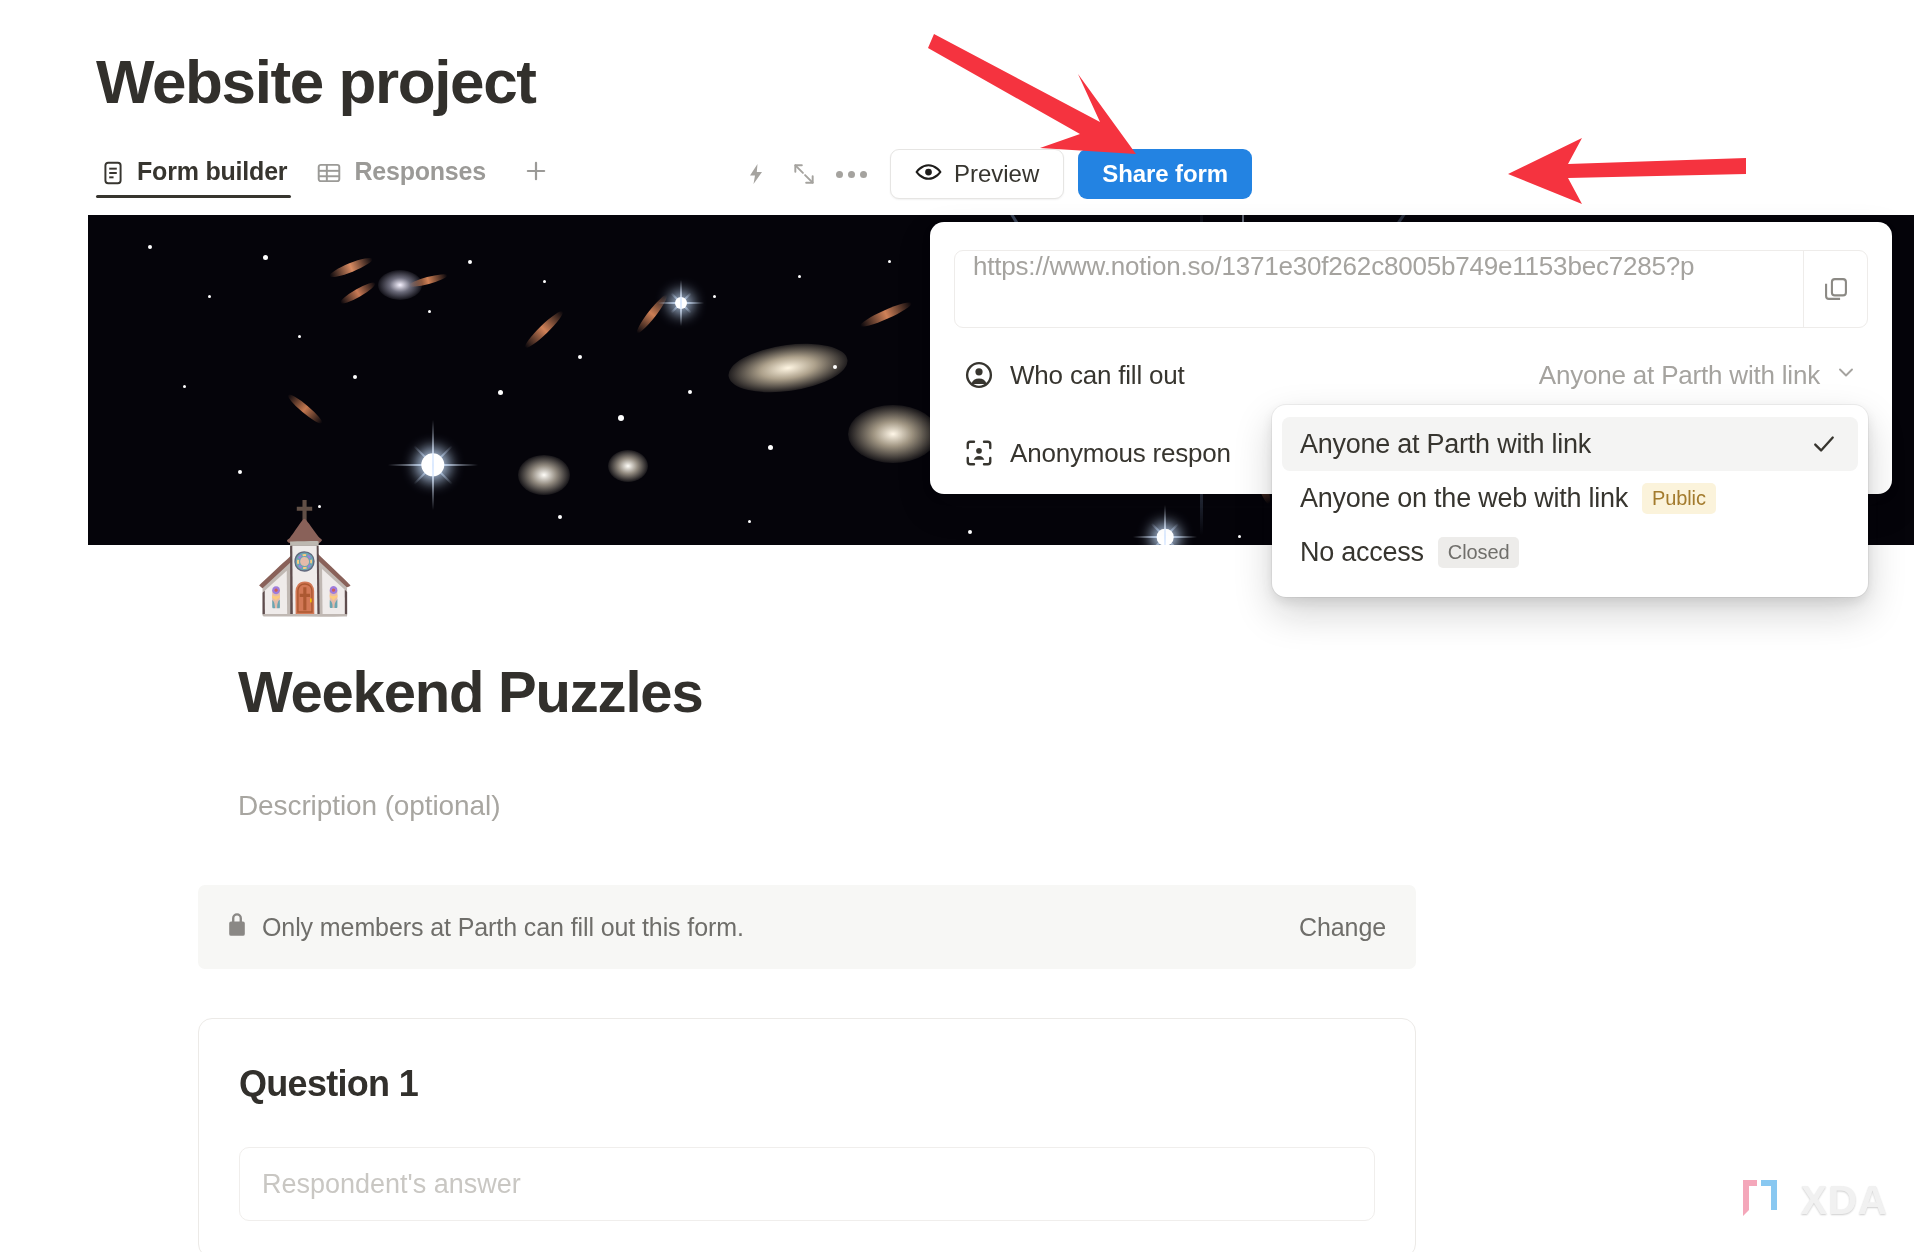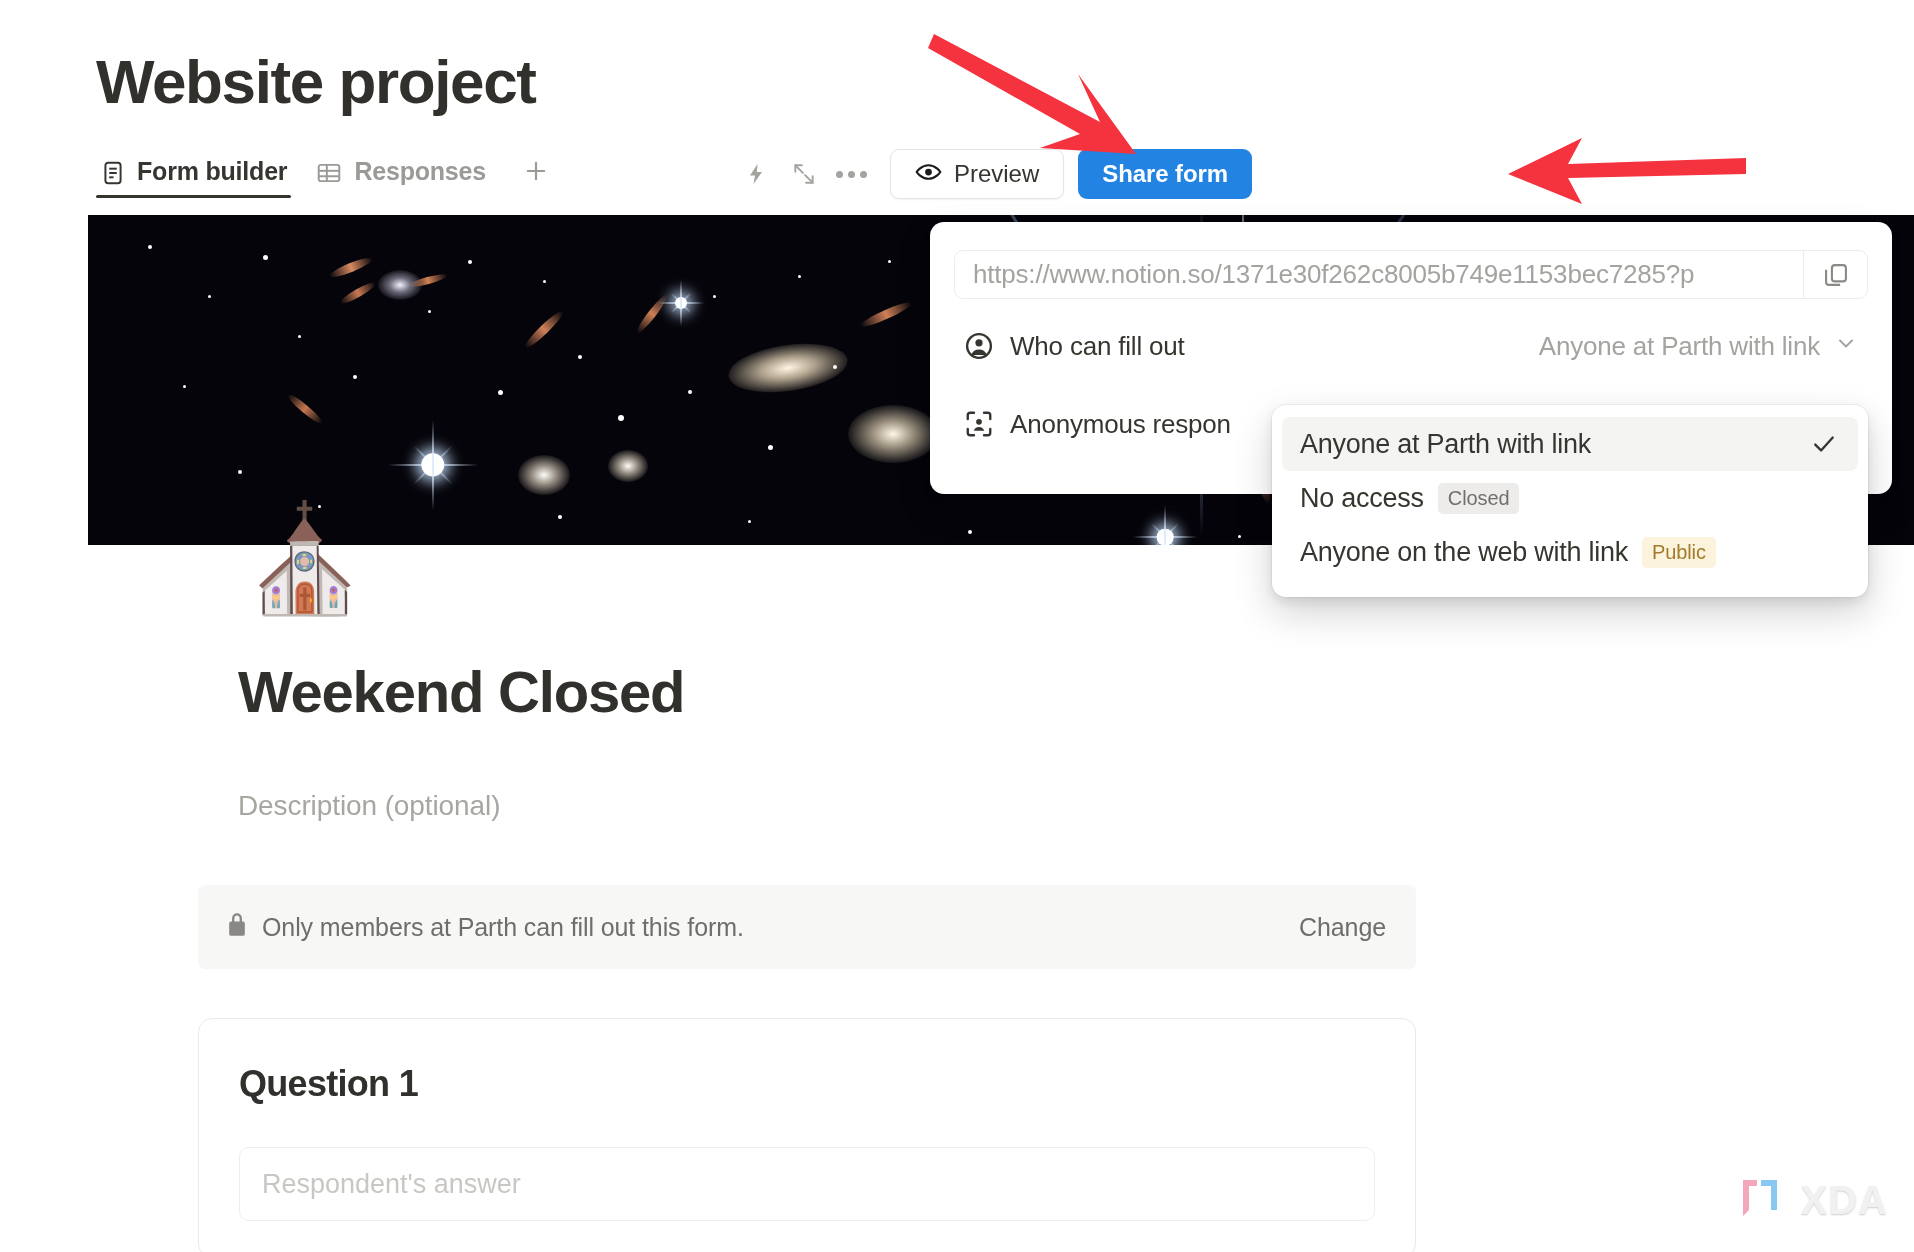--- a/index.html
+++ b/index.html
@@ -269,25 +269,25 @@
     left: 930px;
     top: 222px;
     width: 962px;
     height: 272px;
     background: #ffffff;
     border-radius: 14px;
     box-shadow: 0 0 0 1px rgba(15,15,15,.04), 0 14px 34px rgba(15,15,15,.16), 0 4px 10px rgba(15,15,15,.08);
     padding: 28px 24px 20px 24px;
   }
   .url-row {
-    height: 49px;
+    height: 78px;
     border: 1.5px solid #eeecea;
     border-radius: 9px;
     display: flex;
-    align-items: center;
+    align-items: flex-start;
     overflow: hidden;
   }
   .url-text {
     flex: 1;
     font-size: 26px;
     color: #a5a39f;
     padding: 0 18px;
     white-space: nowrap;
     overflow: hidden;
     letter-spacing: -0.2px;
@@ -564,21 +564,21 @@
       <div class="star" style="left:1150px;top:320px;width:3px;height:3px;"></div>
       <div class="star" style="left:1450px;top:310px;width:4px;height:4px;"></div>
       <div class="star" style="left:1620px;top:320px;width:3px;height:3px;"></div>
       <div class="star" style="left:95px;top:170px;width:3px;height:3px;"></div>
 
     </div>
   </div>
 
   <div class="form-emoji">⛪</div>
 
-  <div class="form-title">Weekend Closed</div>
+  <div class="form-title">Weekend Puzzles</div>
   <div class="form-desc">Description (optional)</div>
 
   <div class="notice">
     <span>
       <svg width="22" height="26" viewBox="0 0 18 22" fill="#8a8885">
         <path d="M9 1a4.2 4.2 0 0 0-4.2 4.2V8H4a1.6 1.6 0 0 0-1.6 1.6v9A1.6 1.6 0 0 0 4 20.2h10A1.6 1.6 0 0 0 15.6 18.6v-9A1.6 1.6 0 0 0 14 8h-.8V5.2A4.2 4.2 0 0 0 9 1zm0 2a2.2 2.2 0 0 1 2.2 2.2V8H6.8V5.2A2.2 2.2 0 0 1 9 3z"></path>
       </svg>
     </span>
     <span class="notice-text">Only members at Parth can fill out this form.</span>
     <span class="notice-change">Change</span>
@@ -637,26 +637,26 @@
   <div class="dropdown">
     <div class="dd-item sel">
       <span class="dd-label">Anyone at Parth with link</span>
       <span class="dd-check">
         <svg width="28" height="28" viewBox="0 0 24 24" fill="none" stroke="#37352f" stroke-width="2" stroke-linecap="round" stroke-linejoin="round">
           <polyline points="4.5,12.5 9.5,17.5 19.5,6.5"></polyline>
         </svg>
       </span>
     </div>
     <div class="dd-item">
+      <span class="dd-label">Anyone on the web with link</span>
+      <span class="dd-badge public">Public</span>
+    </div>
+    <div class="dd-item">
       <span class="dd-label">No access</span>
       <span class="dd-badge closed">Closed</span>
-    </div>
-    <div class="dd-item">
-      <span class="dd-label">Anyone on the web with link</span>
-      <span class="dd-badge public">Public</span>
     </div>
   </div>
 
   <svg class="arrow" id="arrow-top" width="230" height="140" viewBox="0 0 230 140">
     <path d="M6 4 L172 92 L150 44 L208 124 L112 118 L152 104 L0 18 Z" fill="#f5333f"></path>
   </svg>
   <svg class="arrow" id="arrow-right" width="250" height="80" viewBox="0 0 250 80">
     <path d="M248 28 L70 34 L84 8 L10 44 L84 74 L70 48 L248 44 Z" fill="#f5333f"></path>
   </svg>
 

